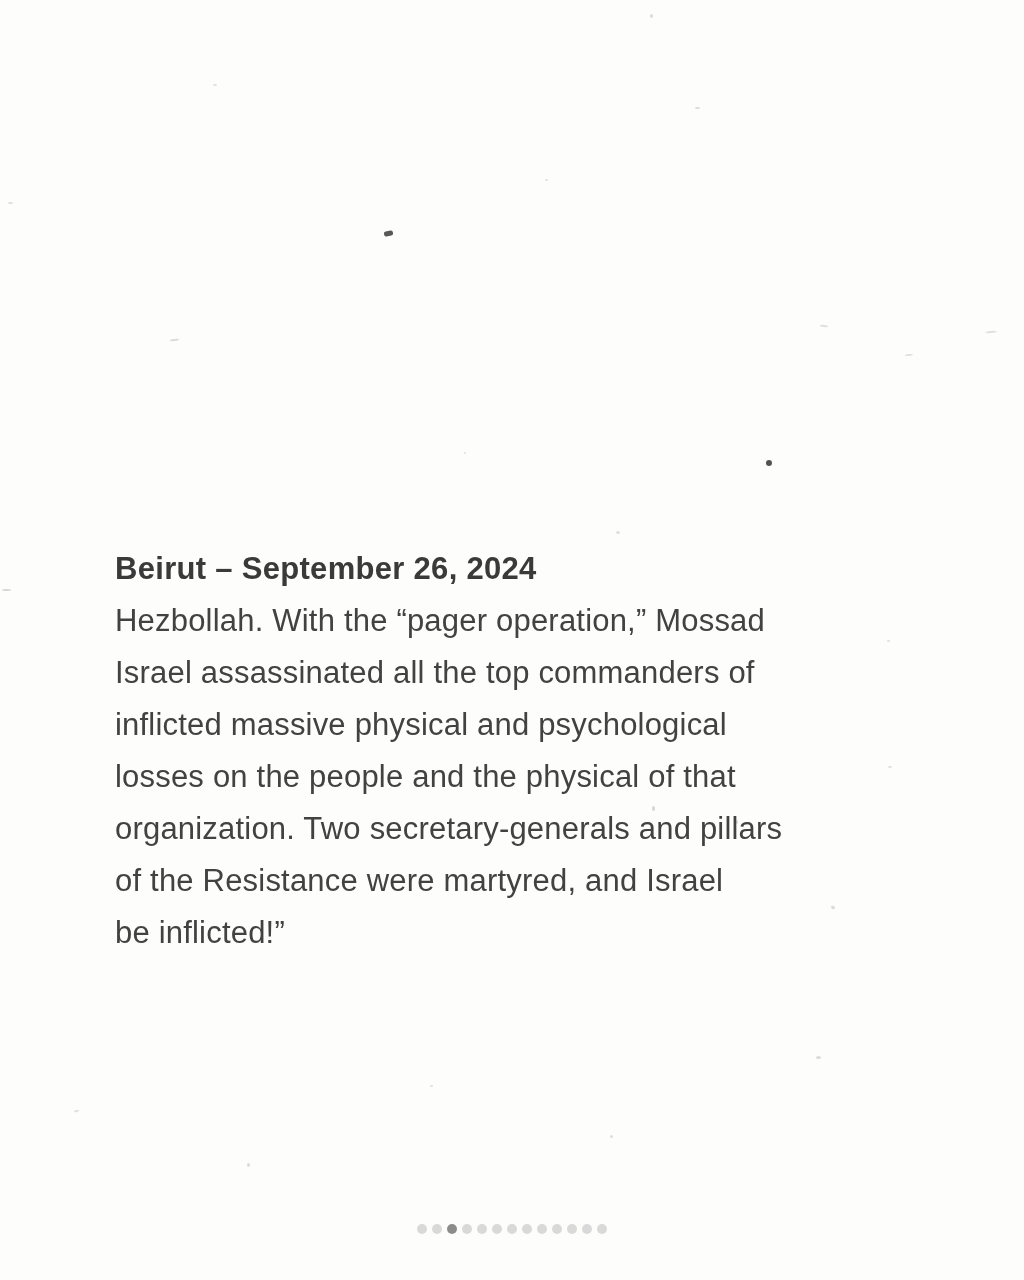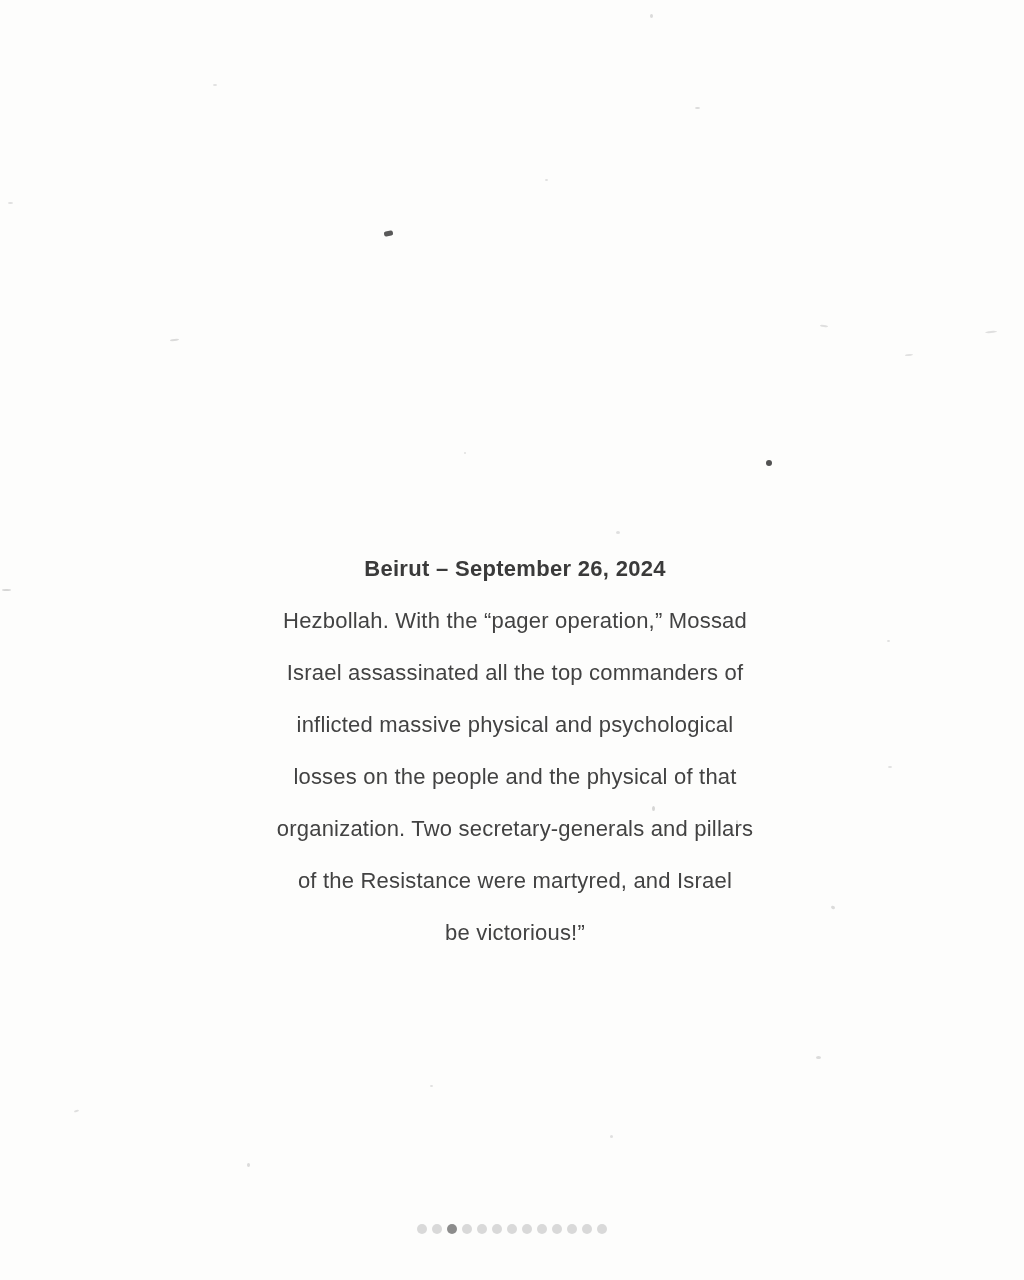--- a/index.html
+++ b/index.html
@@ -12,25 +12,24 @@
   }
   .page {
     position: absolute;
     inset: 0;
   }
   .text-block {
     position: absolute;
     left: 115px;
     top: 543px;
     width: 800px;
-    font-size: 22px;
+    font-size: 31px;
     line-height: 52px;
     letter-spacing: 0.2px;
     color: var(--text, #424242);
-    text-align: center;
   }
   .heading {
     font-weight: 700;
     letter-spacing: 0.3px;
     color: var(--heading, #3a3a3a);
   }
   .pagination {
     position: absolute;
     top: 1224px;
     left: 50%;
@@ -86,21 +85,21 @@
   <div class="speck" style="left:430px;top:1085px;width:3px;height:2px;opacity:.3;"></div>
 
   <div class="text-block">
     <div class="heading">Beirut – September 26, 2024</div>
     <div class="line">Hezbollah. With the “pager operation,” Mossad</div>
     <div class="line">Israel assassinated all the top commanders of</div>
     <div class="line">inflicted massive physical and psychological</div>
     <div class="line">losses on the people and the physical of that</div>
     <div class="line">organization. Two secretary-generals and pillars</div>
     <div class="line">of the Resistance were martyred, and Israel</div>
-    <div class="line">be victorious!”</div>
+    <div class="line">be inflicted!”</div>
   </div>
 
   <div class="pagination">
       <span class="dot"></span>
       <span class="dot"></span>
       <span class="dot active"></span>
       <span class="dot"></span>
       <span class="dot"></span>
       <span class="dot"></span>
       <span class="dot"></span>

